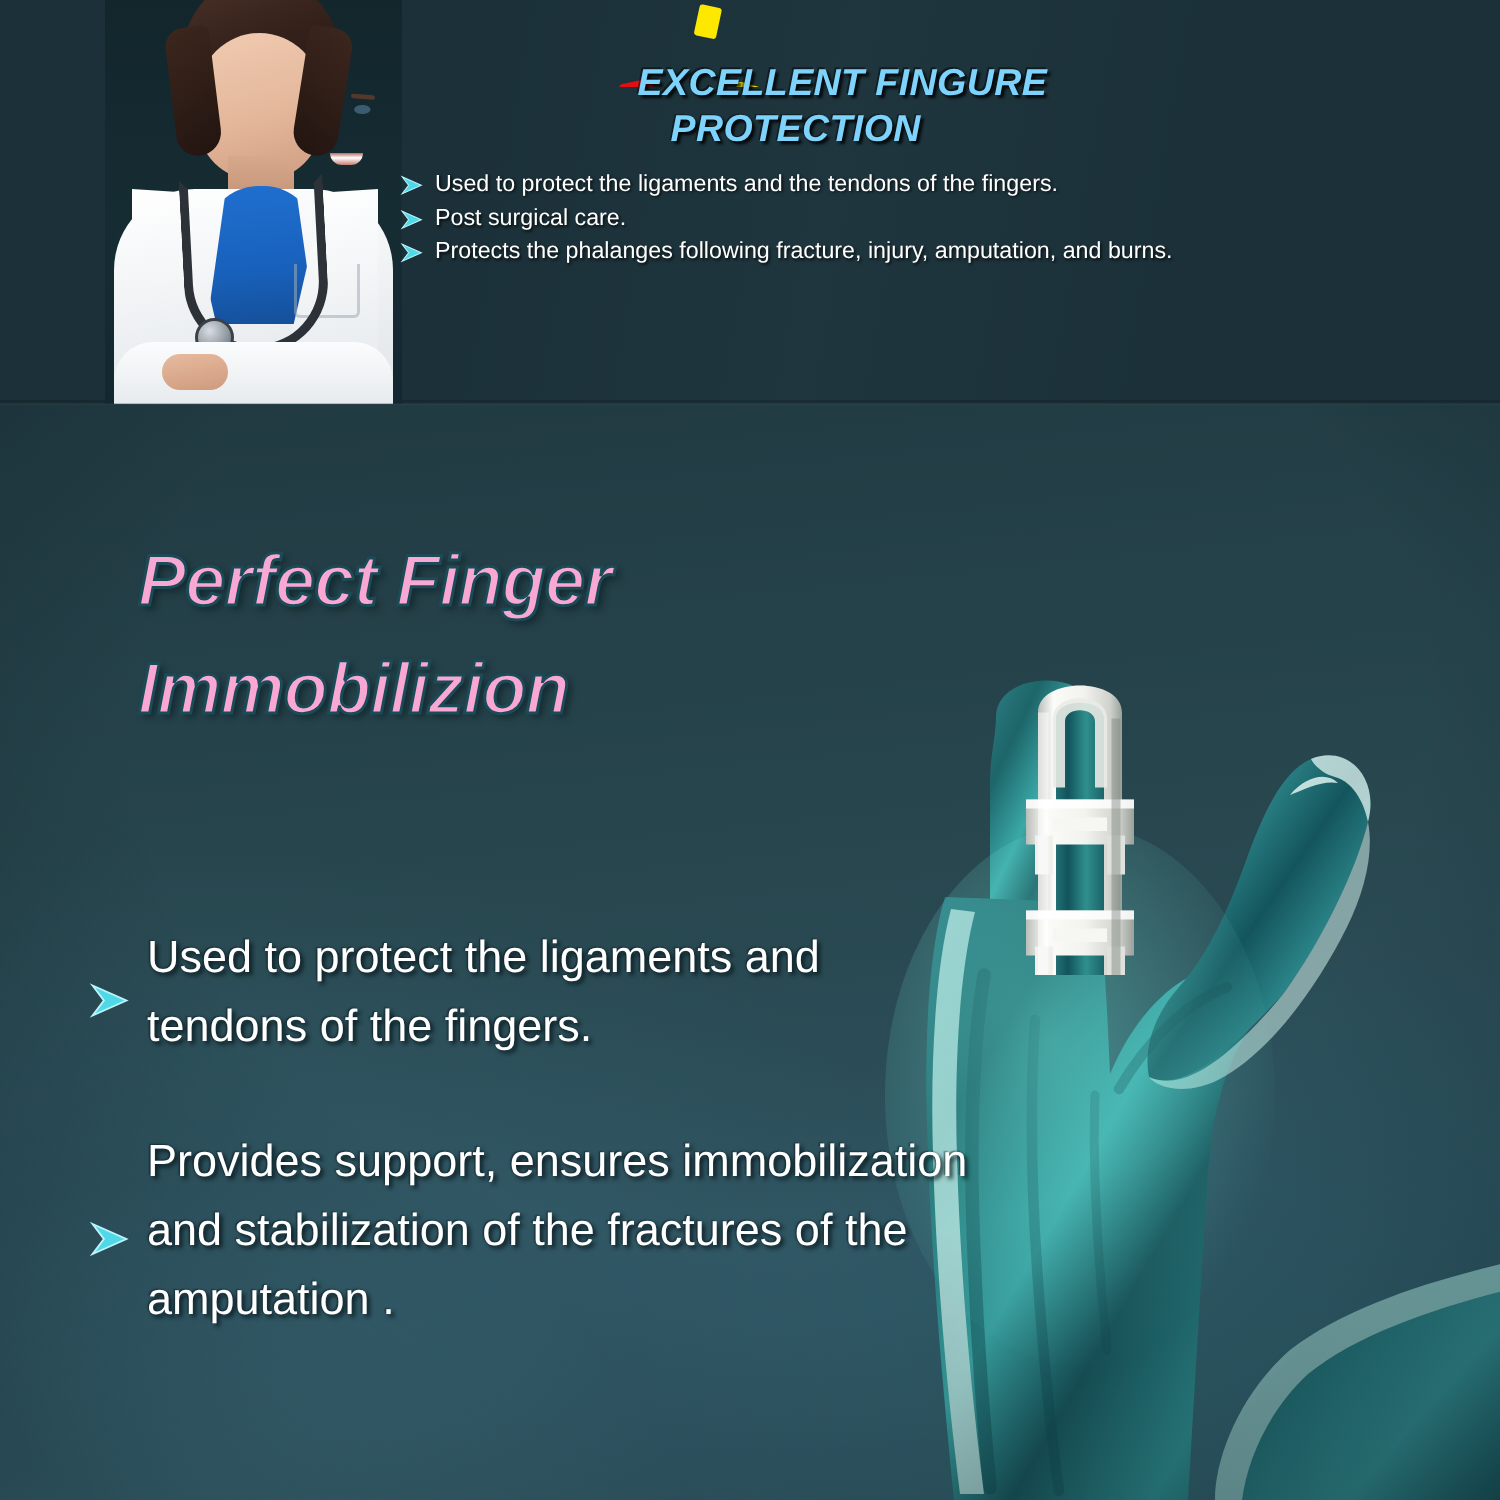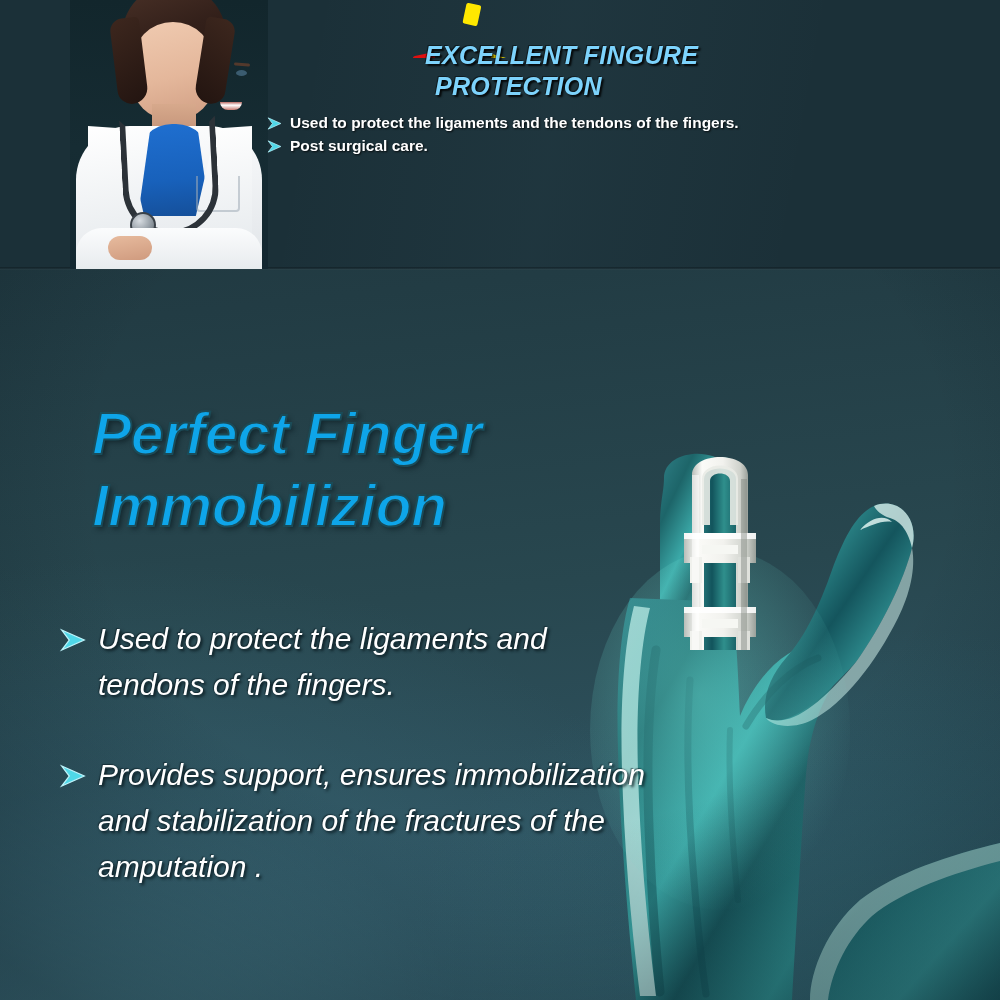--- a/index.html
+++ b/index.html
@@ -121,46 +121,45 @@
   .logo-arc{position:absolute;left:398px;top:-4px;width:130px;height:62px;}
   .logo-arc svg{display:block;}
 
   
   .hdr-title{
     position:absolute;left:425px;top:40px;width:420px;
     font-style:italic;font-weight:bold;font-size:25px;line-height:31px;
     color:#7dd3fc;letter-spacing:.3px;
     text-shadow:2px 2px 2px rgba(0,0,0,.85), -1px -1px 0 rgba(0,0,0,.45);
   }
-  .hdr-title .ln2{display:block;margin-left:10px;}
+  .hdr-title .ln2{display:block;margin-left:22px;}
 
   
   .top-list{position:absolute;left:266px;top:113px;width:560px;}
   .top-li{display:flex;align-items:flex-start;margin-bottom:2px;}
   .top-li .tx{
-    font-size:15.5px;line-height:20.5px;color:#ffffff;font-weight:700;
+    font-size:15.5px;line-height:20.5px;color:#ffffff;font-weight:400;
     text-shadow:1px 1px 2px rgba(0,0,0,.8);padding-left:7px;
   }
   .arrow{flex:0 0 auto;width:17px;height:17px;margin-top:2px;}
   .arrow svg{display:block;}
 
   
   .headline{
     position:absolute;left:92px;top:352px;width:620px;
-    font-style:italic;font-weight:bold;font-size:59px;line-height:72px;
-    color:#0ea5e9;letter-spacing:-.5px;
+    font-style:italic;font-weight:bold;font-size:48px;line-height:72px;
+    color:#f9a8d4;letter-spacing:-.5px;
     -webkit-text-stroke:2px #1b4b57;
     text-shadow:3px 3px 5px rgba(8,22,28,.55);
-    margin-top:46px;
   }
   .headline span{display:block;}
 
   
   .main-list{position:absolute;left:58px;top:616px;width:600px;}
-  .main-li{display:flex;align-items:flex-start;margin-bottom:44px;font-style:italic;}
+  .main-li{display:flex;align-items:center;margin-bottom:44px;}
   .main-li .arrow-lg{flex:0 0 auto;width:30px;height:30px;margin-top:9px;}
   .main-li .tx{
     padding-left:10px;font-size:30px;line-height:46px;color:#ffffff;
     text-shadow:2px 2px 3px rgba(8,22,28,.9), -1px -1px 1px rgba(8,22,28,.5);
   }
 
   
   .hand-wrap{position:absolute;left:560px;top:430px;width:440px;height:570px;}
   .hand-wrap svg{display:block;}
 
@@ -391,17 +390,25 @@
 
     <div class="top-li">
       <span class="arrow">
         <svg width="17" height="17" viewBox="0 0 24 24">
           <path d="M3 4 L21 12 L3 20 L9 12 Z" fill="#4fd8e8" stroke="#bdf4fb" stroke-width="1"></path>
         </svg>
       </span>
       <span class="tx">Post surgical care.</span>
     </div>
 
+    <div class="top-li">
+      <span class="arrow">
+        <svg width="17" height="17" viewBox="0 0 24 24">
+          <path d="M3 4 L21 12 L3 20 L9 12 Z" fill="#4fd8e8" stroke="#bdf4fb" stroke-width="1"></path>
+        </svg>
+      </span>
+      <span class="tx">Protects the phalanges following fracture, injury, amputation, and burns.</span>
+    </div>
 
 
   </div>
 
 </div>
 
 </body></html>

